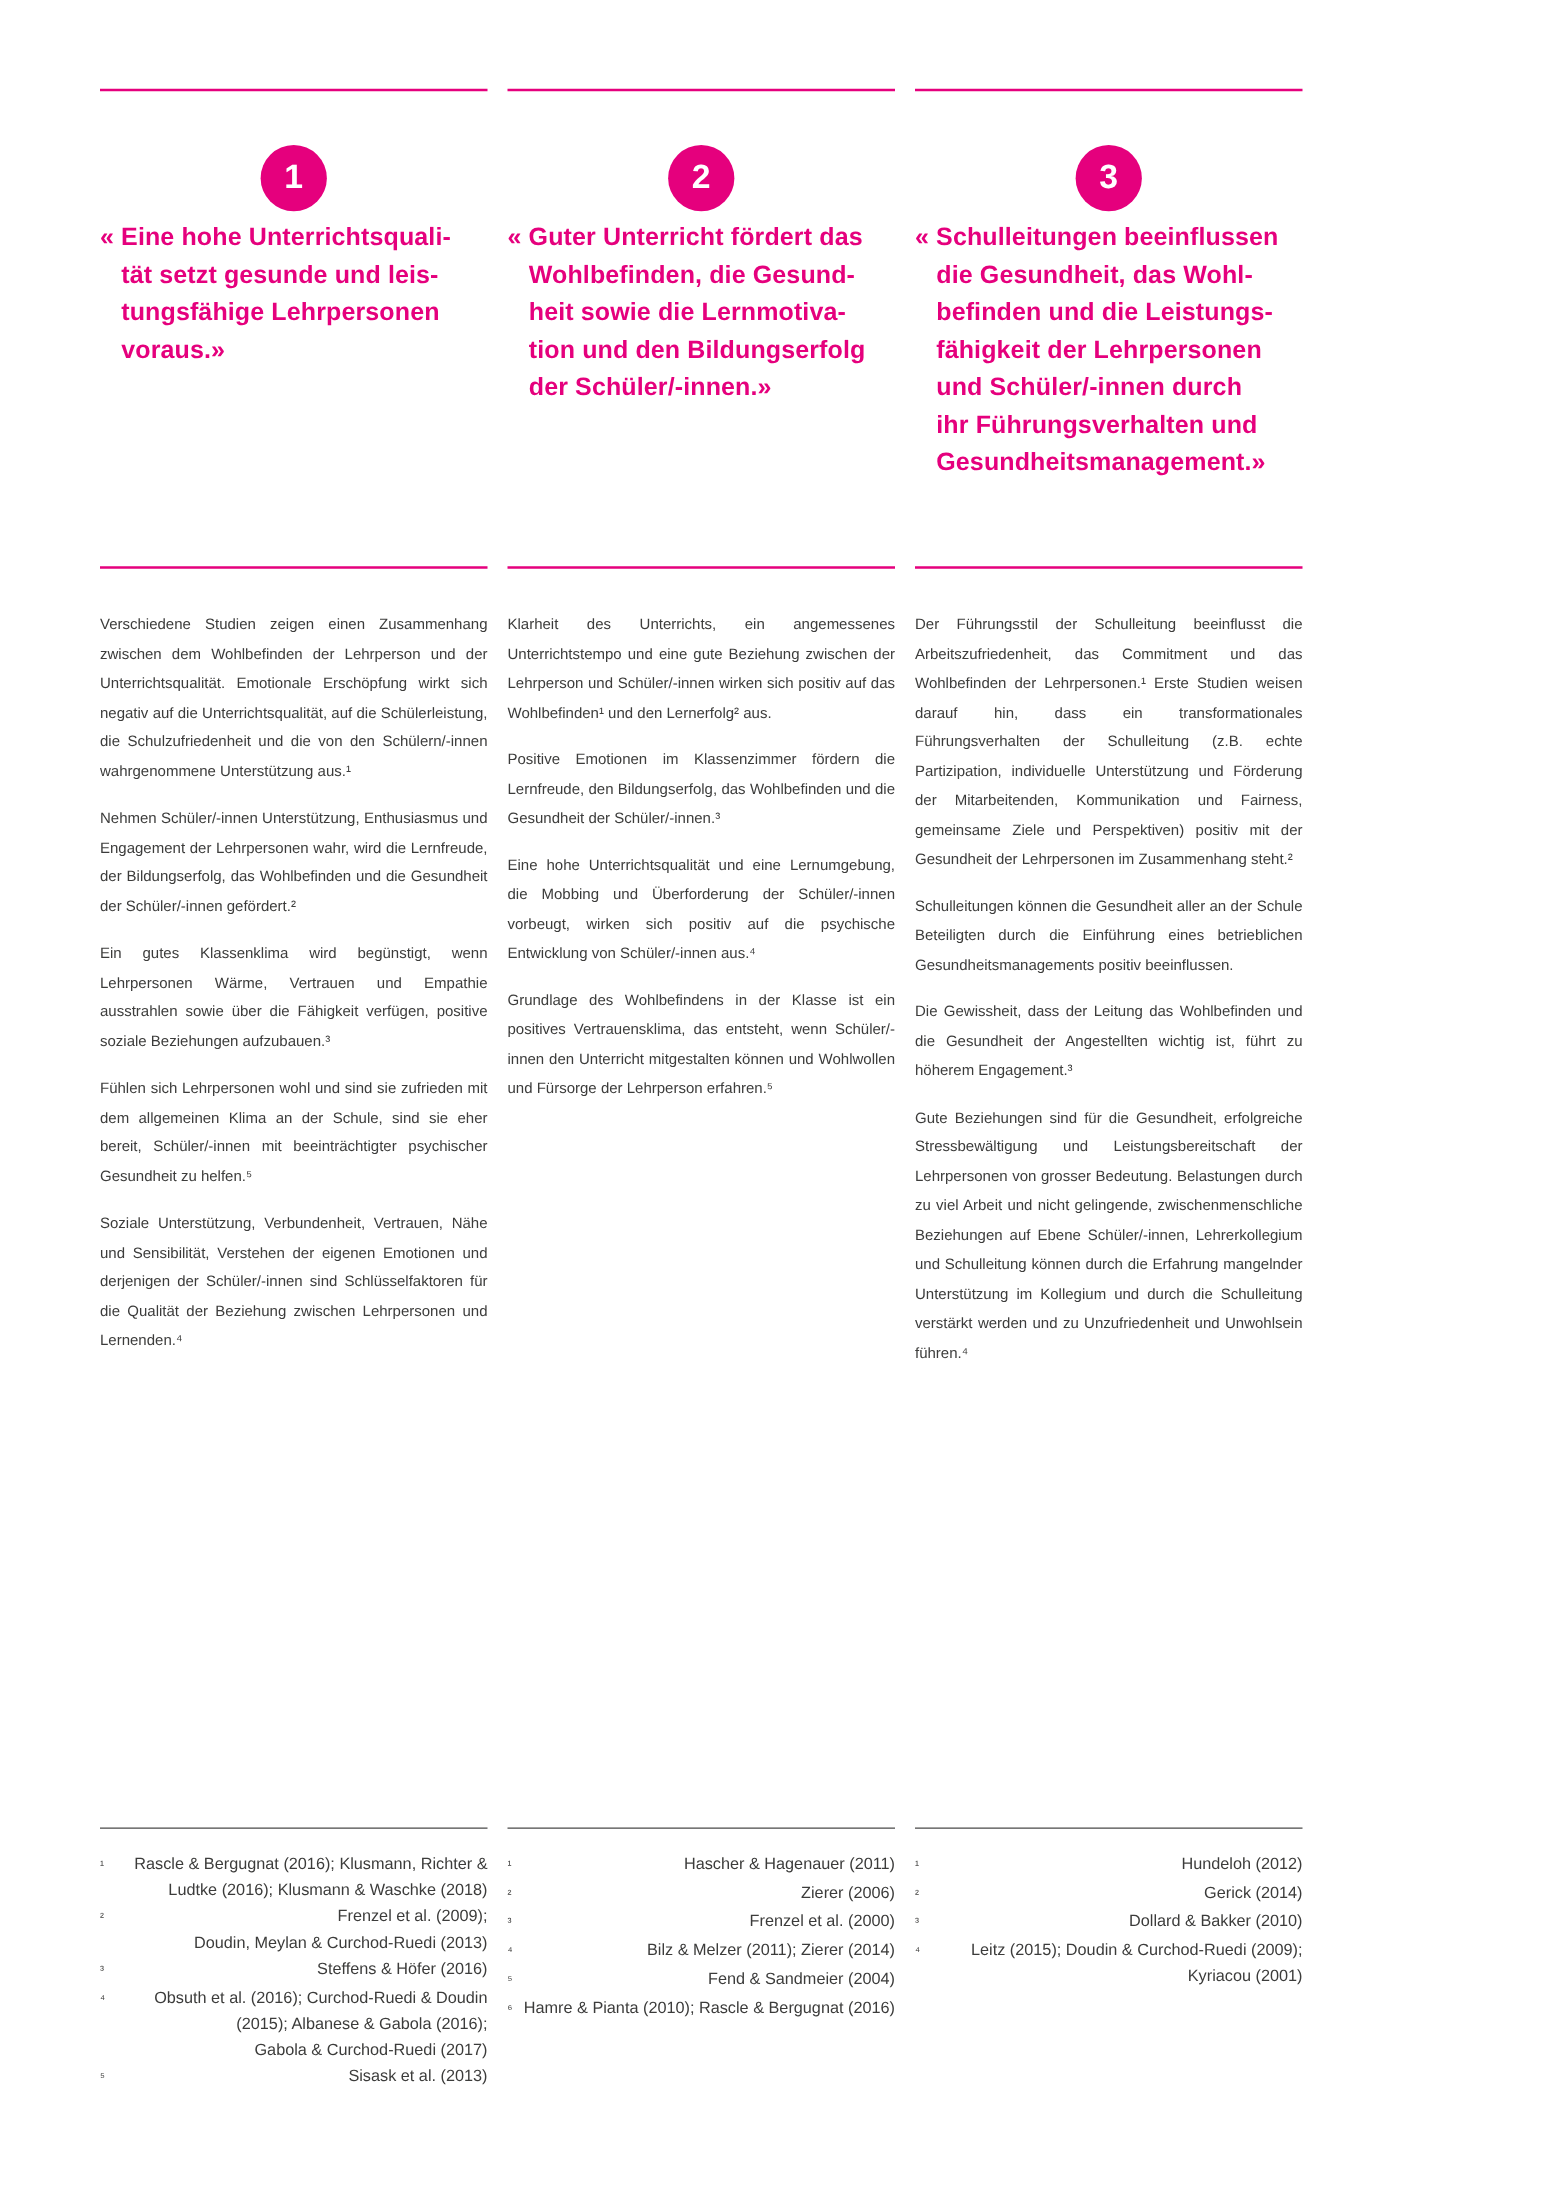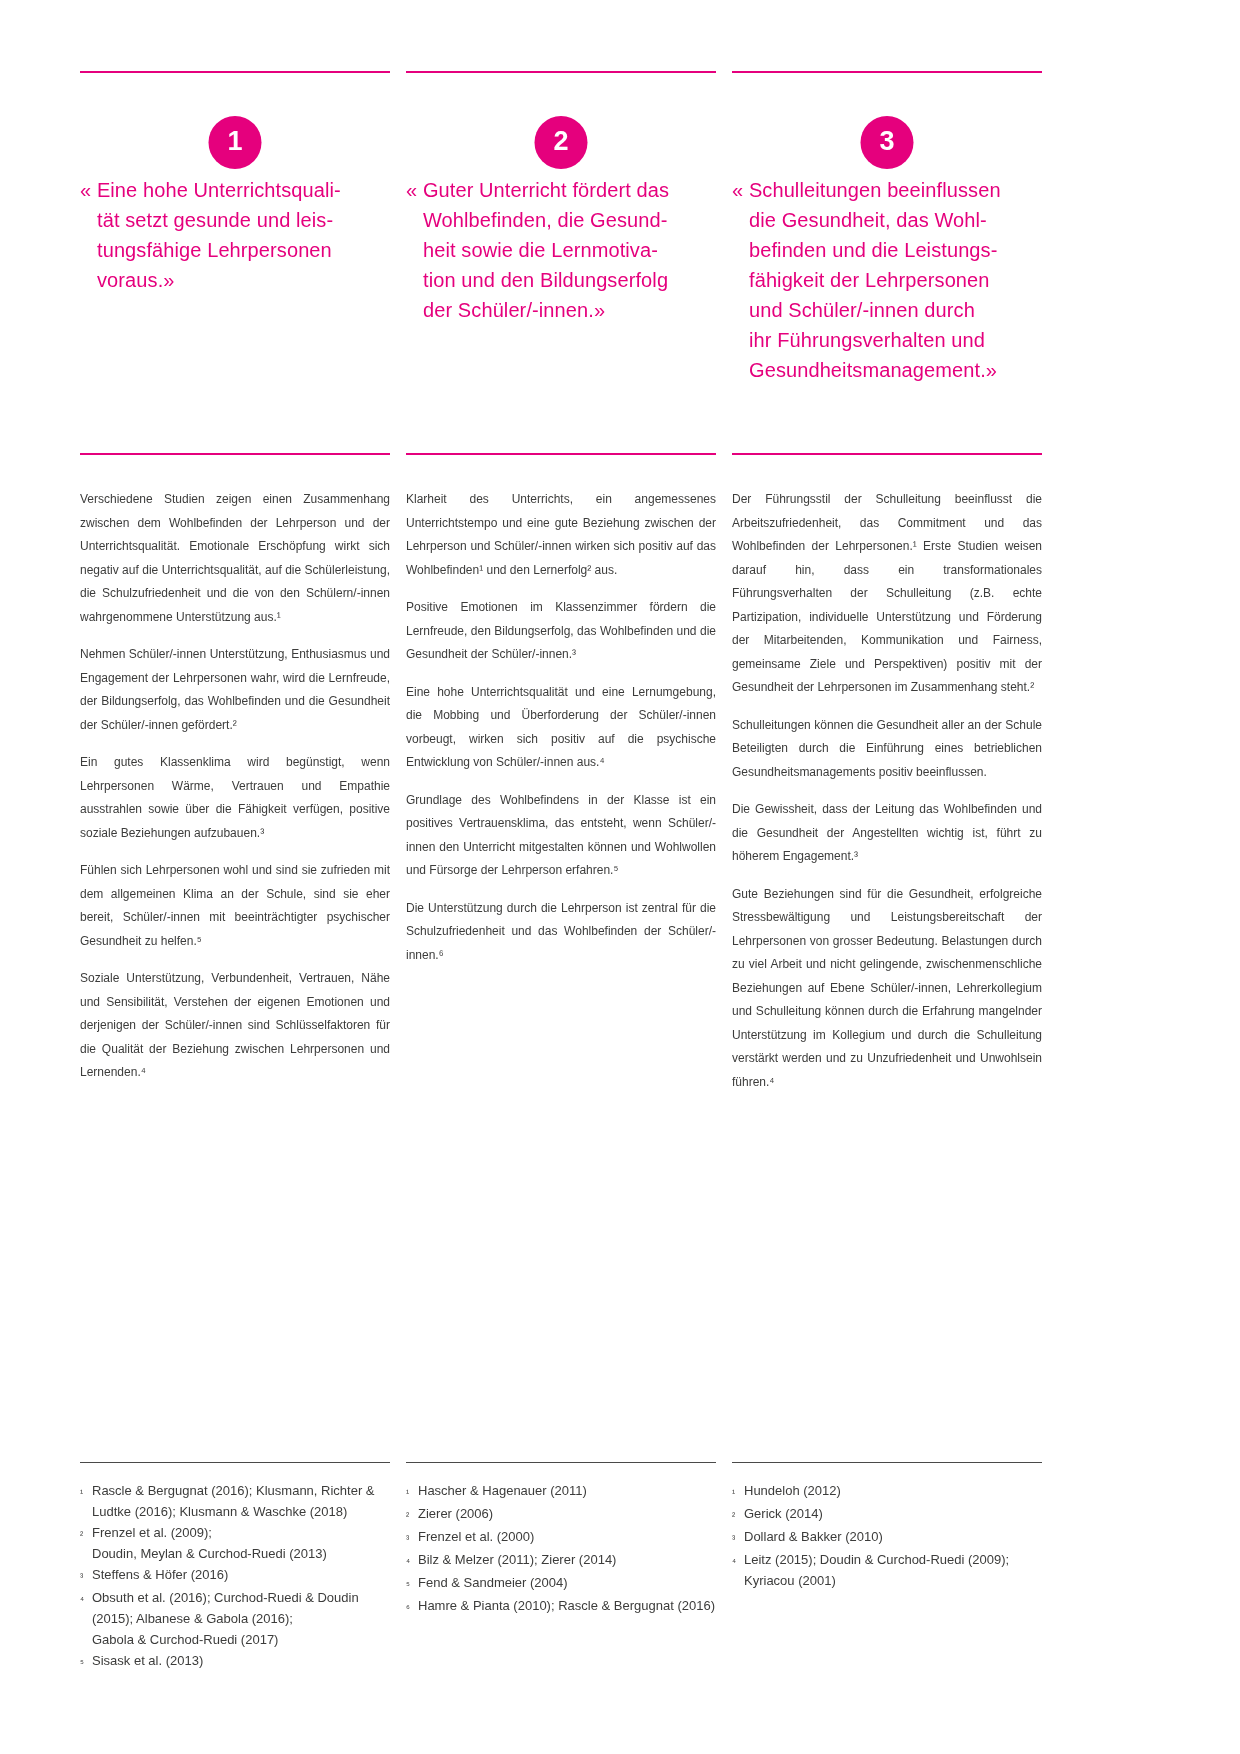--- a/index.html
+++ b/index.html
@@ -57,21 +57,21 @@
     font-weight: bold;
     line-height: 1;
     transform: translateY(-1px);
   }
   .heading {
     position: absolute;
     top: 175px;
     left: 0; right: -6px;
     color: var(--accent);
     font-size: 20px;
-    font-weight: normal;
+    font-weight: bold;
     line-height: 30px;
     white-space: pre-line;
     padding-left: 0.85em;
     text-indent: -0.85em;
     letter-spacing: 0.1px;
   }
   .body {
     position: absolute;
     top: 488px;
     left: 0; right: 0;
@@ -105,20 +105,21 @@
   }
   .fn-marker {
     flex: 0 0 auto;
     width: 12px;
     font-size: 9.5px;
     padding-top: 2px;
   }
   .fn-text {
     flex: 1 1 auto;
     white-space: pre-line;
+    text-align: right;
   }
 </style>
 </head>
 <body>
 
 <div class="page">
   <div class="columns" id="columns-root">
   <section class="column">
     <div class="rule rule-top"></div>
     <div class="circle">
@@ -188,21 +189,20 @@
     <div class="rule rule-mid"></div>
     <div class="body">
   <p class="para">Klarheit des Unterrichts, ein angemessenes Unterrichtstempo und eine gute Beziehung zwischen der Lehrperson und Schüler/-innen wirken sich positiv auf das Wohlbefinden¹ und den Lernerfolg² aus.</p>
 
   <p class="para">Positive Emotionen im Klassenzimmer fördern die Lernfreude, den Bildungserfolg, das Wohlbefinden und die Gesundheit der Schüler/-innen.³</p>
 
   <p class="para">Eine hohe Unterrichtsqualität und eine Lernumgebung, die Mobbing und Überforderung der Schüler/-innen vorbeugt, wirken sich positiv auf die psychische Entwicklung von Schüler/-innen aus.⁴</p>
 
   <p class="para">Grundlage des Wohlbefindens in der Klasse ist ein positives Vertrauensklima, das entsteht, wenn Schüler/-innen den Unterricht mitgestalten können und Wohlwollen und Fürsorge der Lehrperson erfahren.⁵</p>
 
-  <p class="para">Die Unterstützung durch die Lehrperson ist zentral für die Schulzufriedenheit und das Wohlbefinden der Schüler/-innen.⁶</p>
 </div>
     <div class="footer">
       <div class="fn-rule"></div>
       <ol class="fn-list">
   <li class="fn">
     <span class="fn-marker">¹</span>
     <span class="fn-text">Hascher &amp; Hagenauer (2011)</span>
   </li>
 
   <li class="fn">

